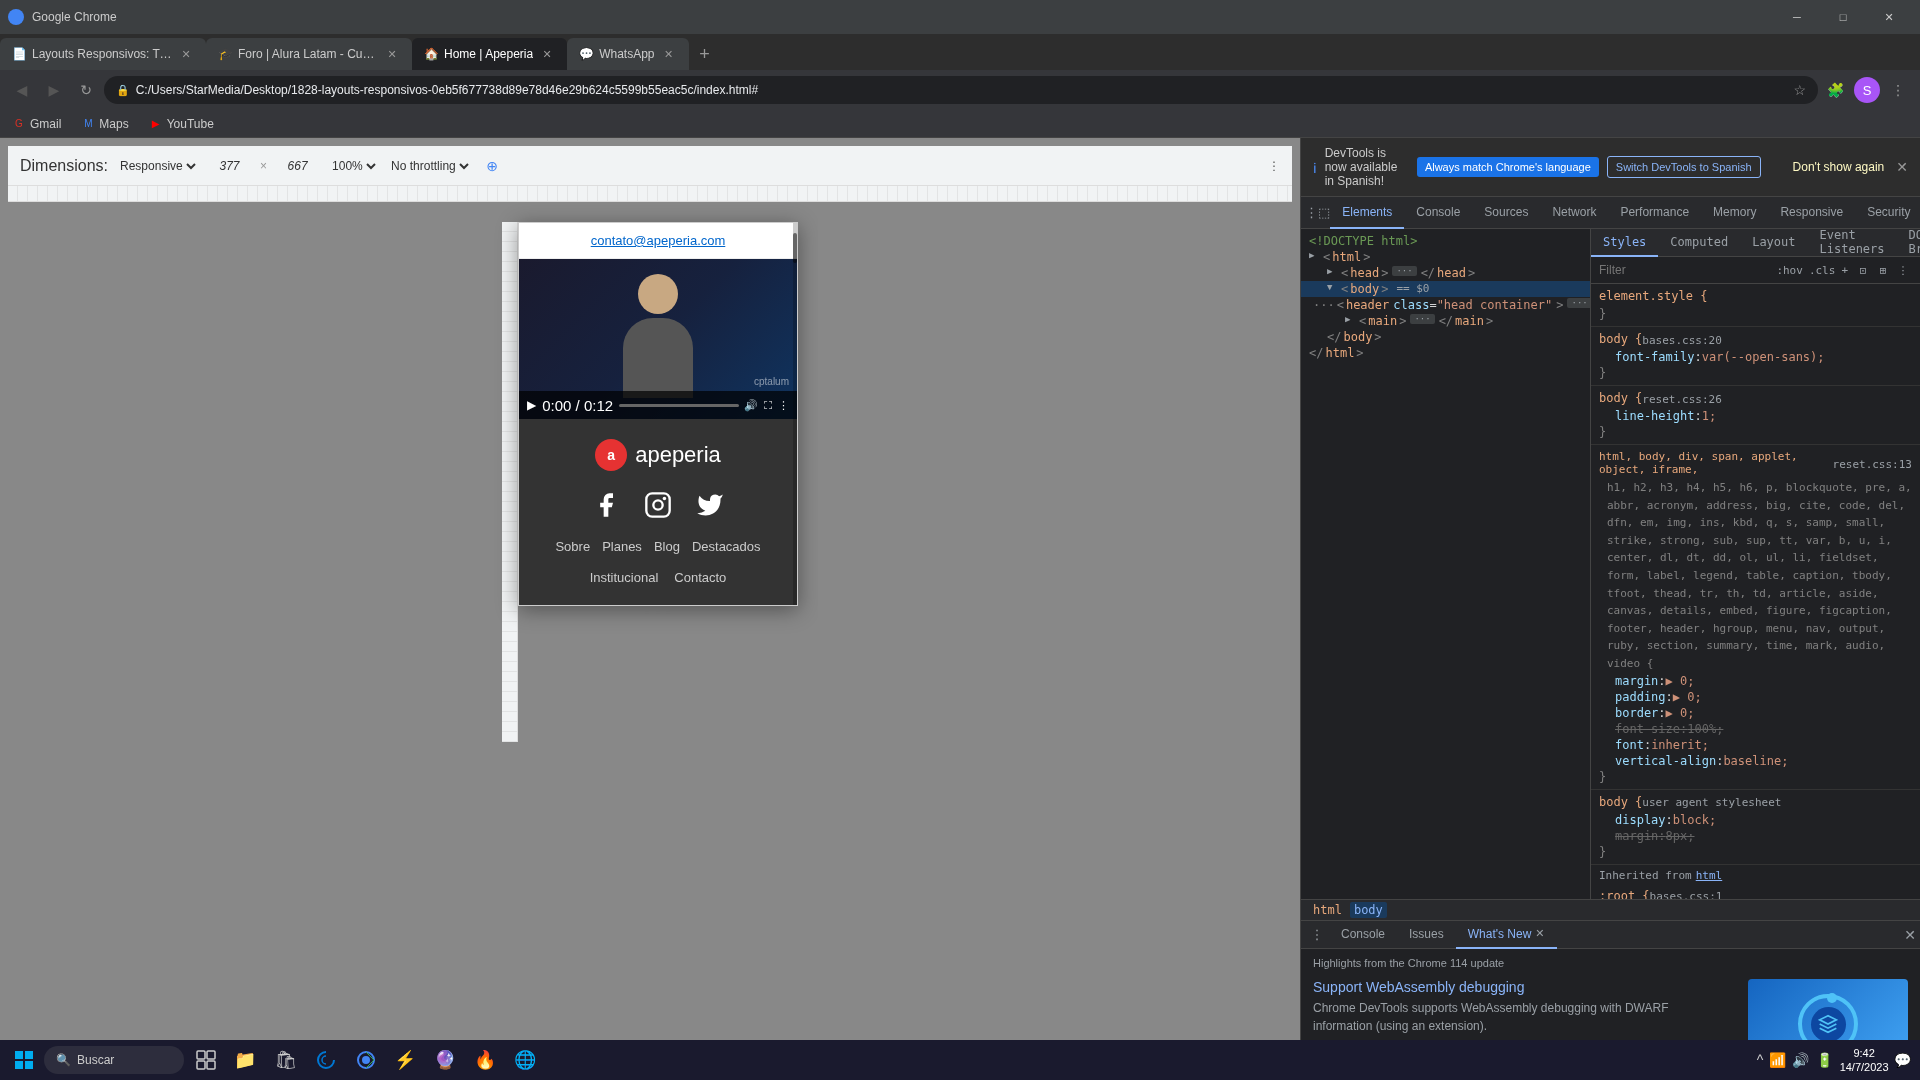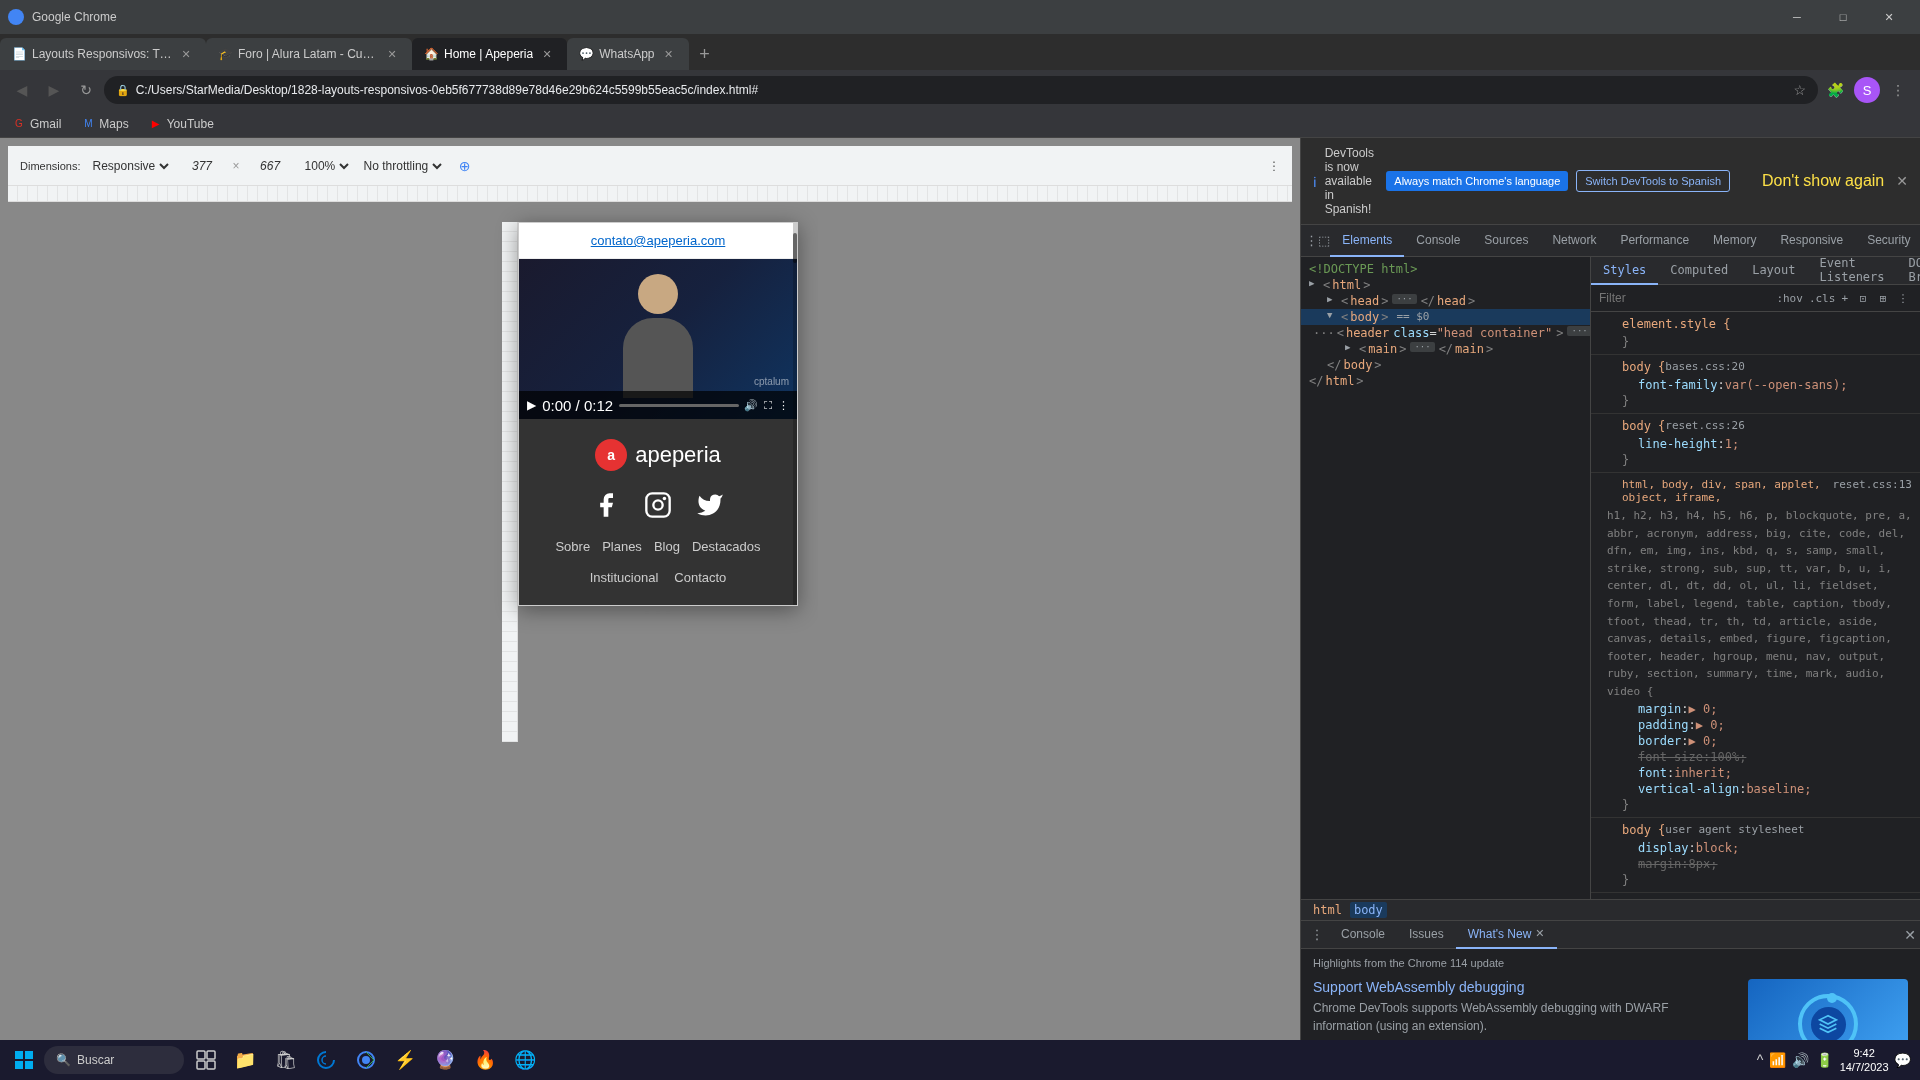--- a/index.html
+++ b/index.html
@@ -361,22 +361,22 @@
     .notif-btn-outline {
       background: transparent;
       color: #8ab4f8;
       border: 1px solid #8ab4f8;
       padding: 4px 8px;
       border-radius: 3px;
       font-size: 11px;
       cursor: pointer;
     }
     .notif-dont-show {
-      color: #fde047;
-      font-size: 16px;
+      color: #fef9c3;
+      font-size: 12px;
       cursor: pointer;
       text-decoration: none;
       padding-left: 24px;
     }
     .notif-close {
       color: #999;
       cursor: pointer;
       font-size: 14px;
       margin-left: 4px;
     }
@@ -527,21 +527,21 @@
       padding: 4px 8px 2px;
       display: flex;
       align-items: center;
       gap: 4px;
     }
     .css-inherited-from {
       color: #8ab4f8;
       text-decoration: underline;
       cursor: pointer;
     }
-    .css-line { display: flex; padding: 1px 0; align-items: flex-start; margin-left: 23px; }
+    .css-line { display: flex; padding: 1px 0; align-items: center; }
 
     
     .devtools-bottom {
       height: 160px;
       border-top: 1px solid #444;
       display: flex;
       flex-direction: column;
       background: #202124;
     }
     .bottom-tabs {
@@ -770,21 +770,21 @@
     <span class="bm-icon" style="color:#ff0000;">▶</span>
     <span>YouTube</span>
   </div>
 </div>
 
 <div class="content-area">
 
   <div class="browser-preview">
 
     <div class="device-toolbar">
-      <span style="font-size:11px;color:#333;">Dimensions:</span>
+      <span style="font-size:16px;color:#333;">Dimensions:</span>
       <select class="dt-select">
         <option>Responsive</option>
       </select>
       <input class="dt-dim-input" value="377" style="">
       <span class="dt-separator">×</span>
       <input class="dt-dim-input" value="667" style="">
       <select class="dt-select">
         <option>100%</option>
       </select>
       <select class="dt-select">

